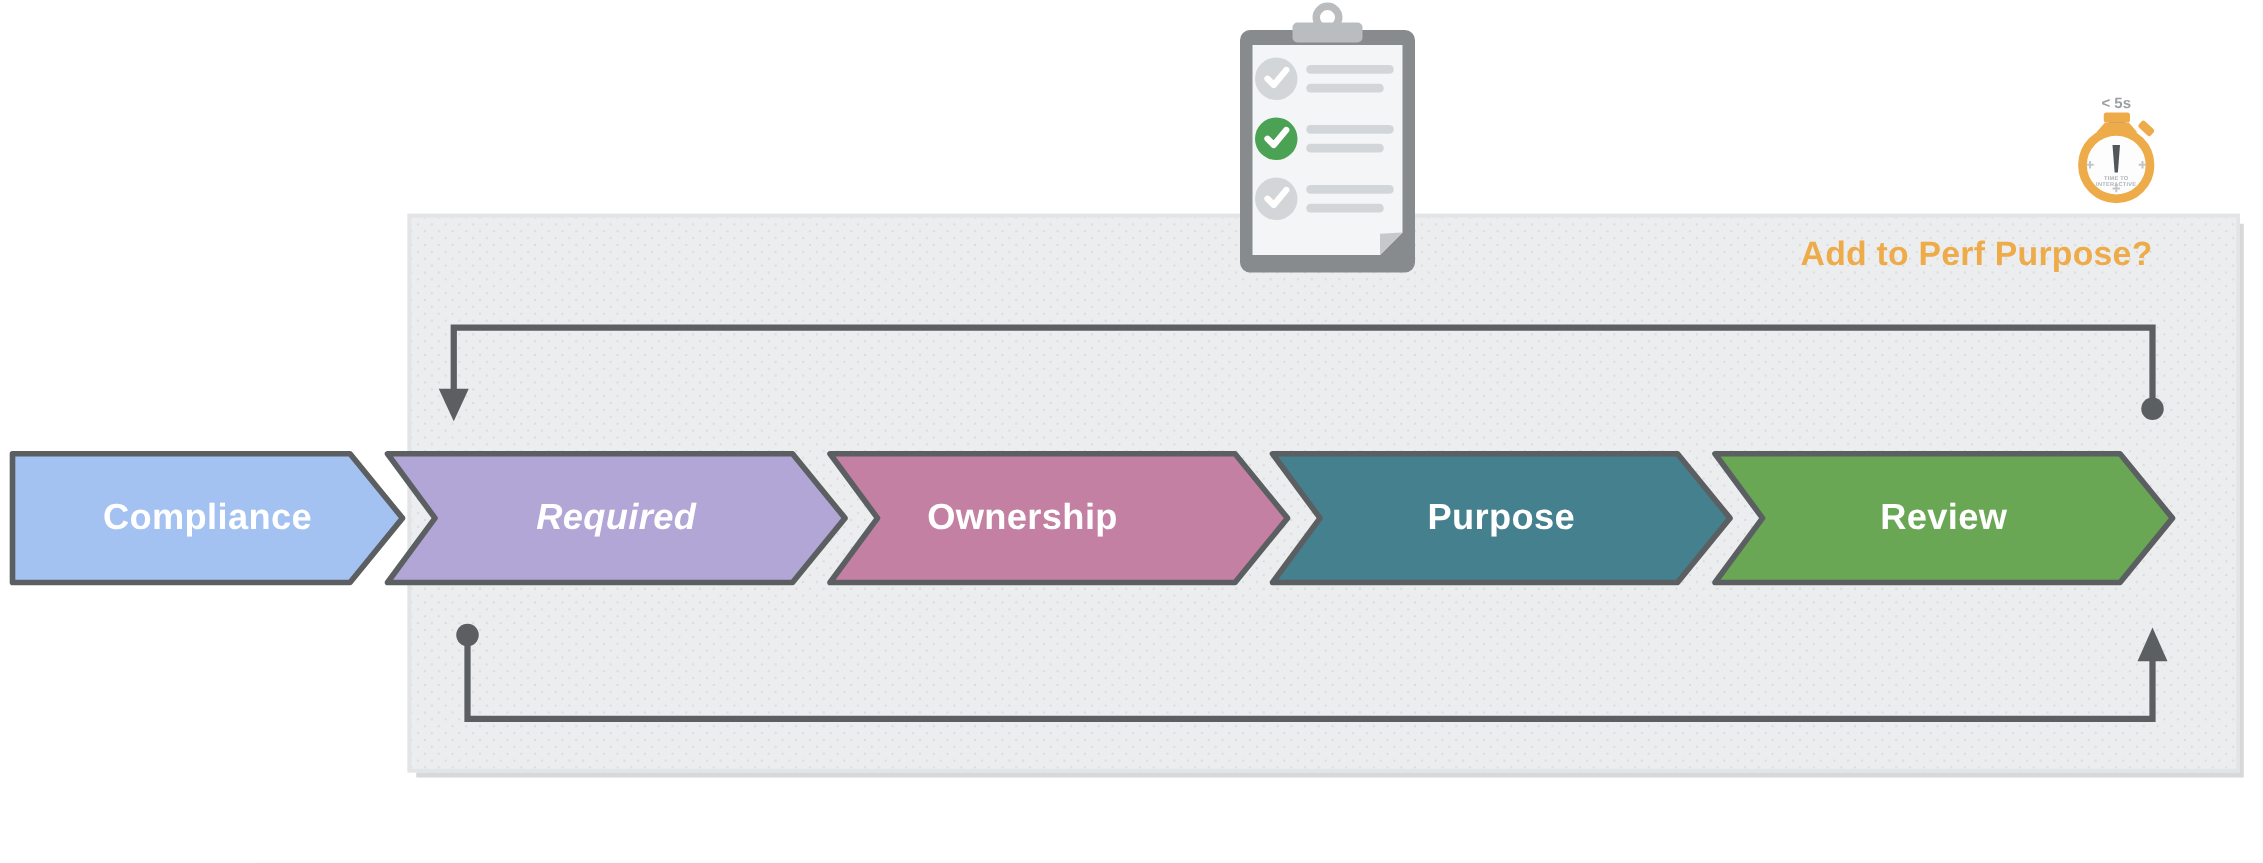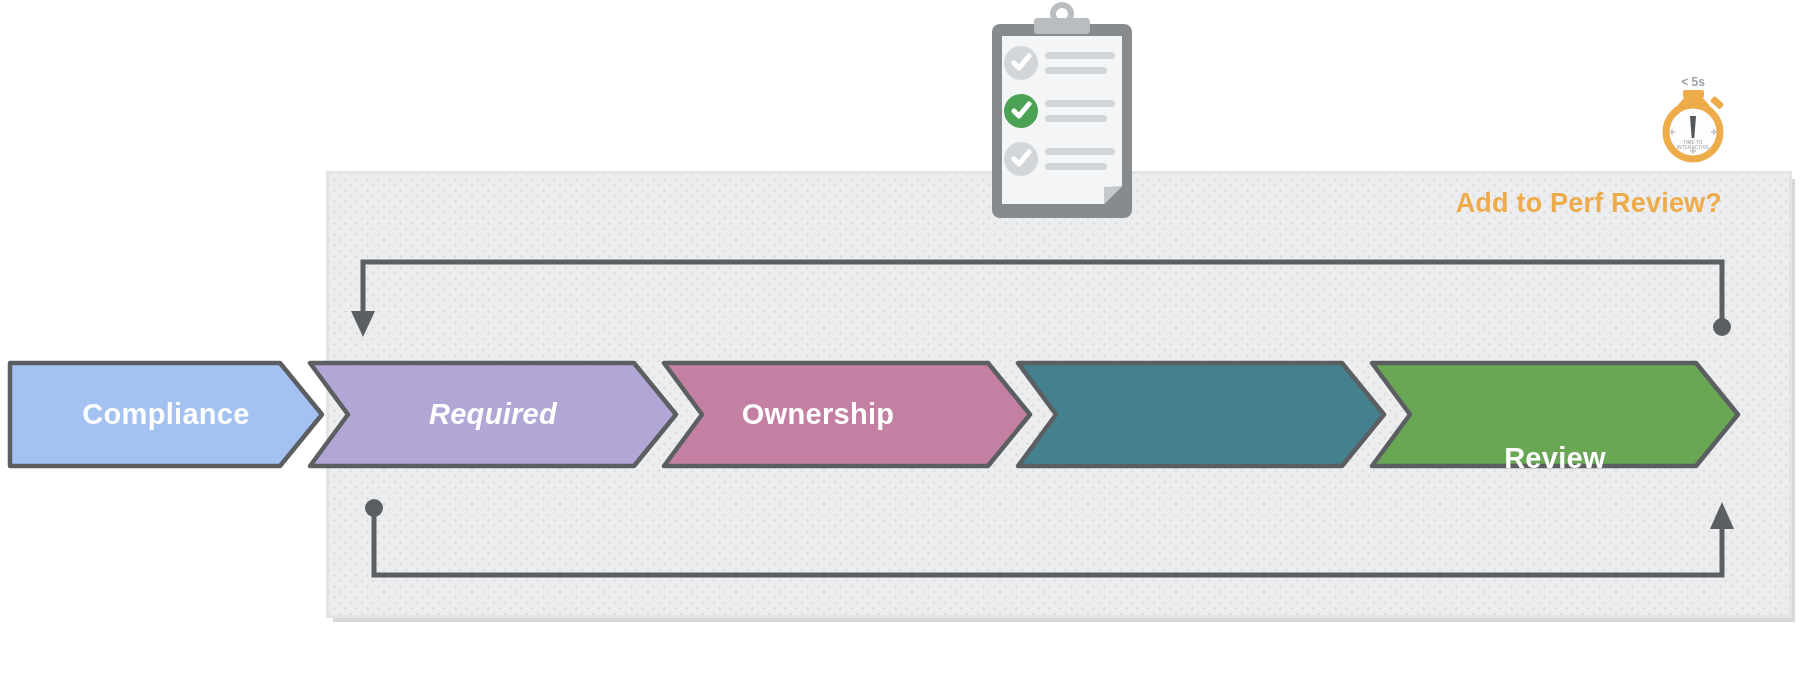--- a/index.html
+++ b/index.html
@@ -26,33 +26,33 @@
   .perf{
     position:absolute;left:1122px;top:188px;width:600px;height:34px;
     text-align:right;font-size:27px;font-weight:700;color:#eeab4a;
     letter-spacing:0.2px;
   }
   .stage-label{
     position:absolute;top:395px;width:300px;height:38px;line-height:38px;
     text-align:center;font-size:29px;font-weight:700;color:#ffffff;
     letter-spacing:0.3px;
   }
-  .sl0{left:16px;} .sl1{left:343px;font-style:italic;} .sl2{left:668px;} .sl3{left:1051px;} .sl4{left:1405px;margin-top:44px;}
+  .sl0{left:16px;} .sl1{left:343px;font-style:italic;} .sl2{left:668px;} .sl3{left:1051px;} .sl4{left:1405px;}
   svg.overlay{position:absolute;left:0;top:0;}
   .sw-caption{font-size:12px;font-weight:700;fill:#9aa0a3;}
   .sw-dial-text{font-size:4.5px;font-weight:700;fill:#aeb3b6;letter-spacing:0.2px;}
 </style>
 </head>
 <body>
 
 <div class="canvas">
 
   <div class="panel"></div>
 
-  <div class="perf">Add to Perf Review?</div>
+  <div class="perf">Add to Perf Purpose?</div>
 
   <svg class="overlay" width="1810" height="690" viewBox="0 0 1810 690">
 
     <g stroke="#5b5f62" stroke-width="5" fill="none">
       <path d="M1722,320 L1722,262 L363,262 L363,313"></path>
       <polygon points="351,311 375,311 363,337" fill="#5b5f62" stroke="none"></polygon>
       <circle cx="1722" cy="327" r="9" fill="#5b5f62" stroke="none"></circle>
     </g>
 
     <g stroke="#5b5f62" stroke-width="5" fill="none">
@@ -116,15 +116,16 @@
           <rect x="1692.2" y="147.8" width="1.6" height="6"></rect>
       </g>
       <text x="1693" y="144" text-anchor="middle" class="sw-dial-text">TIME TO</text>
       <text x="1693" y="149" text-anchor="middle" class="sw-dial-text">INTERACTIVE</text>
     </g>
   </svg>
 
   <div class="stage-label sl0">Compliance</div>
   <div class="stage-label sl1">Required</div>
   <div class="stage-label sl2">Ownership</div>
+  <div class="stage-label sl3">Purpose</div>
   <div class="stage-label sl4">Review</div>
 
 </div>
 
 </body></html>

